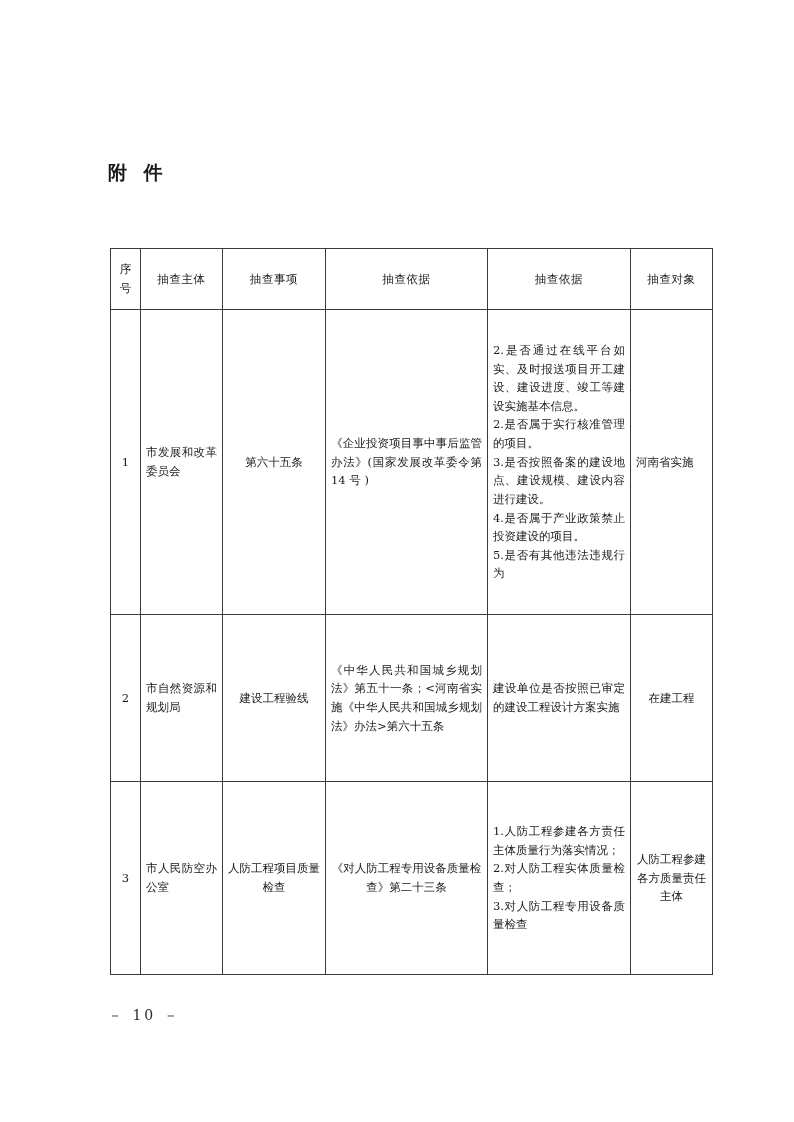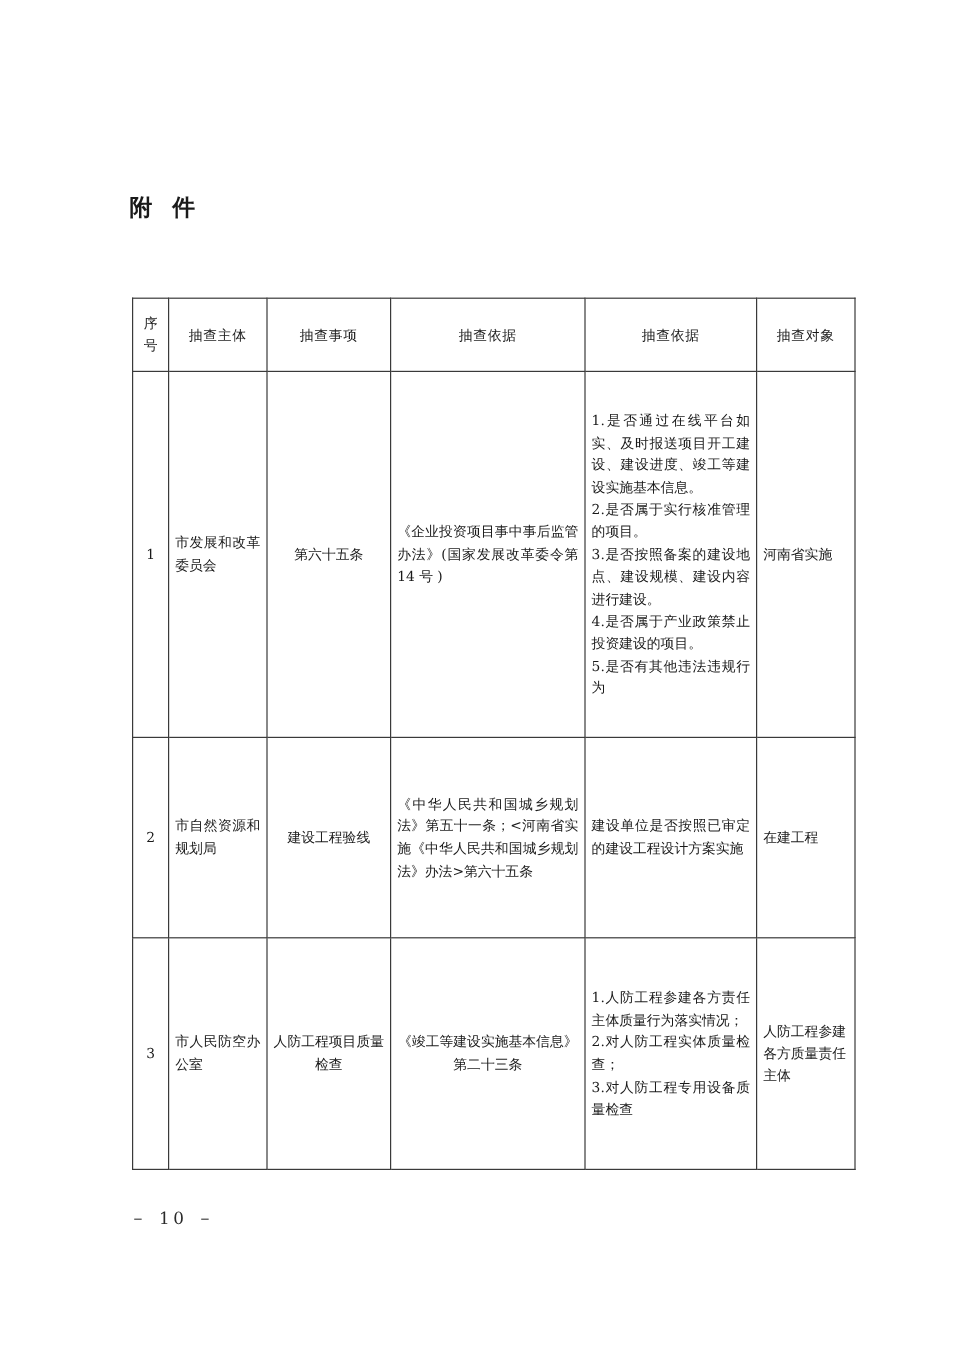--- a/index.html
+++ b/index.html
@@ -120,20 +120,21 @@
   }
   td.c-content {
     text-align: justify;
     text-align-last: left;
     text-justify: inter-character;
     padding-left: 8px;
     padding-right: 8px;
     line-height: 1.72;
   }
   td.c-object {
+    text-align: center;
     line-height: 1.72;
     padding-left: 6px;
     padding-right: 6px;
   }
   td.c-object.justified {
     text-align: justify;
     text-align-last: left;
     text-justify: inter-character;
   }
   .content-line { display: block; }
@@ -186,21 +187,21 @@
         </tr>
       </thead>
       <tbody>
 
         <tr class="row-1">
           <td class="c-seq">1</td>
           <td class="c-subj">市发展和改革委员会</td>
           <td class="c-item">第六十五条</td>
           <td class="c-basis">《企业投资项目事中事后监管办法》(国家发展改革委令第 14 号 )</td>
           <td class="c-content">
-              <span class="content-line">1.是否通过在线平台如实、及时报送项目开工建设、建设进度、竣工等建设实施基本信息。</span>
+              <span class="content-line">2.是否通过在线平台如实、及时报送项目开工建设、建设进度、竣工等建设实施基本信息。</span>
               <span class="content-line">2.是否属于实行核准管理的项目。</span>
               <span class="content-line">3.是否按照备案的建设地点、建设规模、建设内容进行建设。</span>
               <span class="content-line">4.是否属于产业政策禁止投资建设的项目。</span>
               <span class="content-line">5.是否有其他违法违规行为</span>
             </td>
           <td class="c-object justified">河南省实施</td>
         </tr>
 
         <tr class="row-2">
           <td class="c-seq">2</td>
@@ -210,21 +211,21 @@
           <td class="c-content">
               <span class="content-line">建设单位是否按照已审定的建设工程设计方案实施</span>
             </td>
           <td class="c-object">在建工程</td>
         </tr>
 
         <tr class="row-3">
           <td class="c-seq">3</td>
           <td class="c-subj">市人民防空办公室</td>
           <td class="c-item">人防工程项目质量检查</td>
-          <td class="c-basis centered">《竣工等建设实施基本信息》第二十三条</td>
+          <td class="c-basis centered">《对人防工程专用设备质量检查》第二十三条</td>
           <td class="c-content">
               <span class="content-line">1.人防工程参建各方责任主体质量行为落实情况；</span>
               <span class="content-line">2.对人防工程实体质量检查；</span>
               <span class="content-line">3.对人防工程专用设备质量检查</span>
             </td>
           <td class="c-object">人防工程参建各方质量责任主体</td>
         </tr>
 
       </tbody>
     </table>

